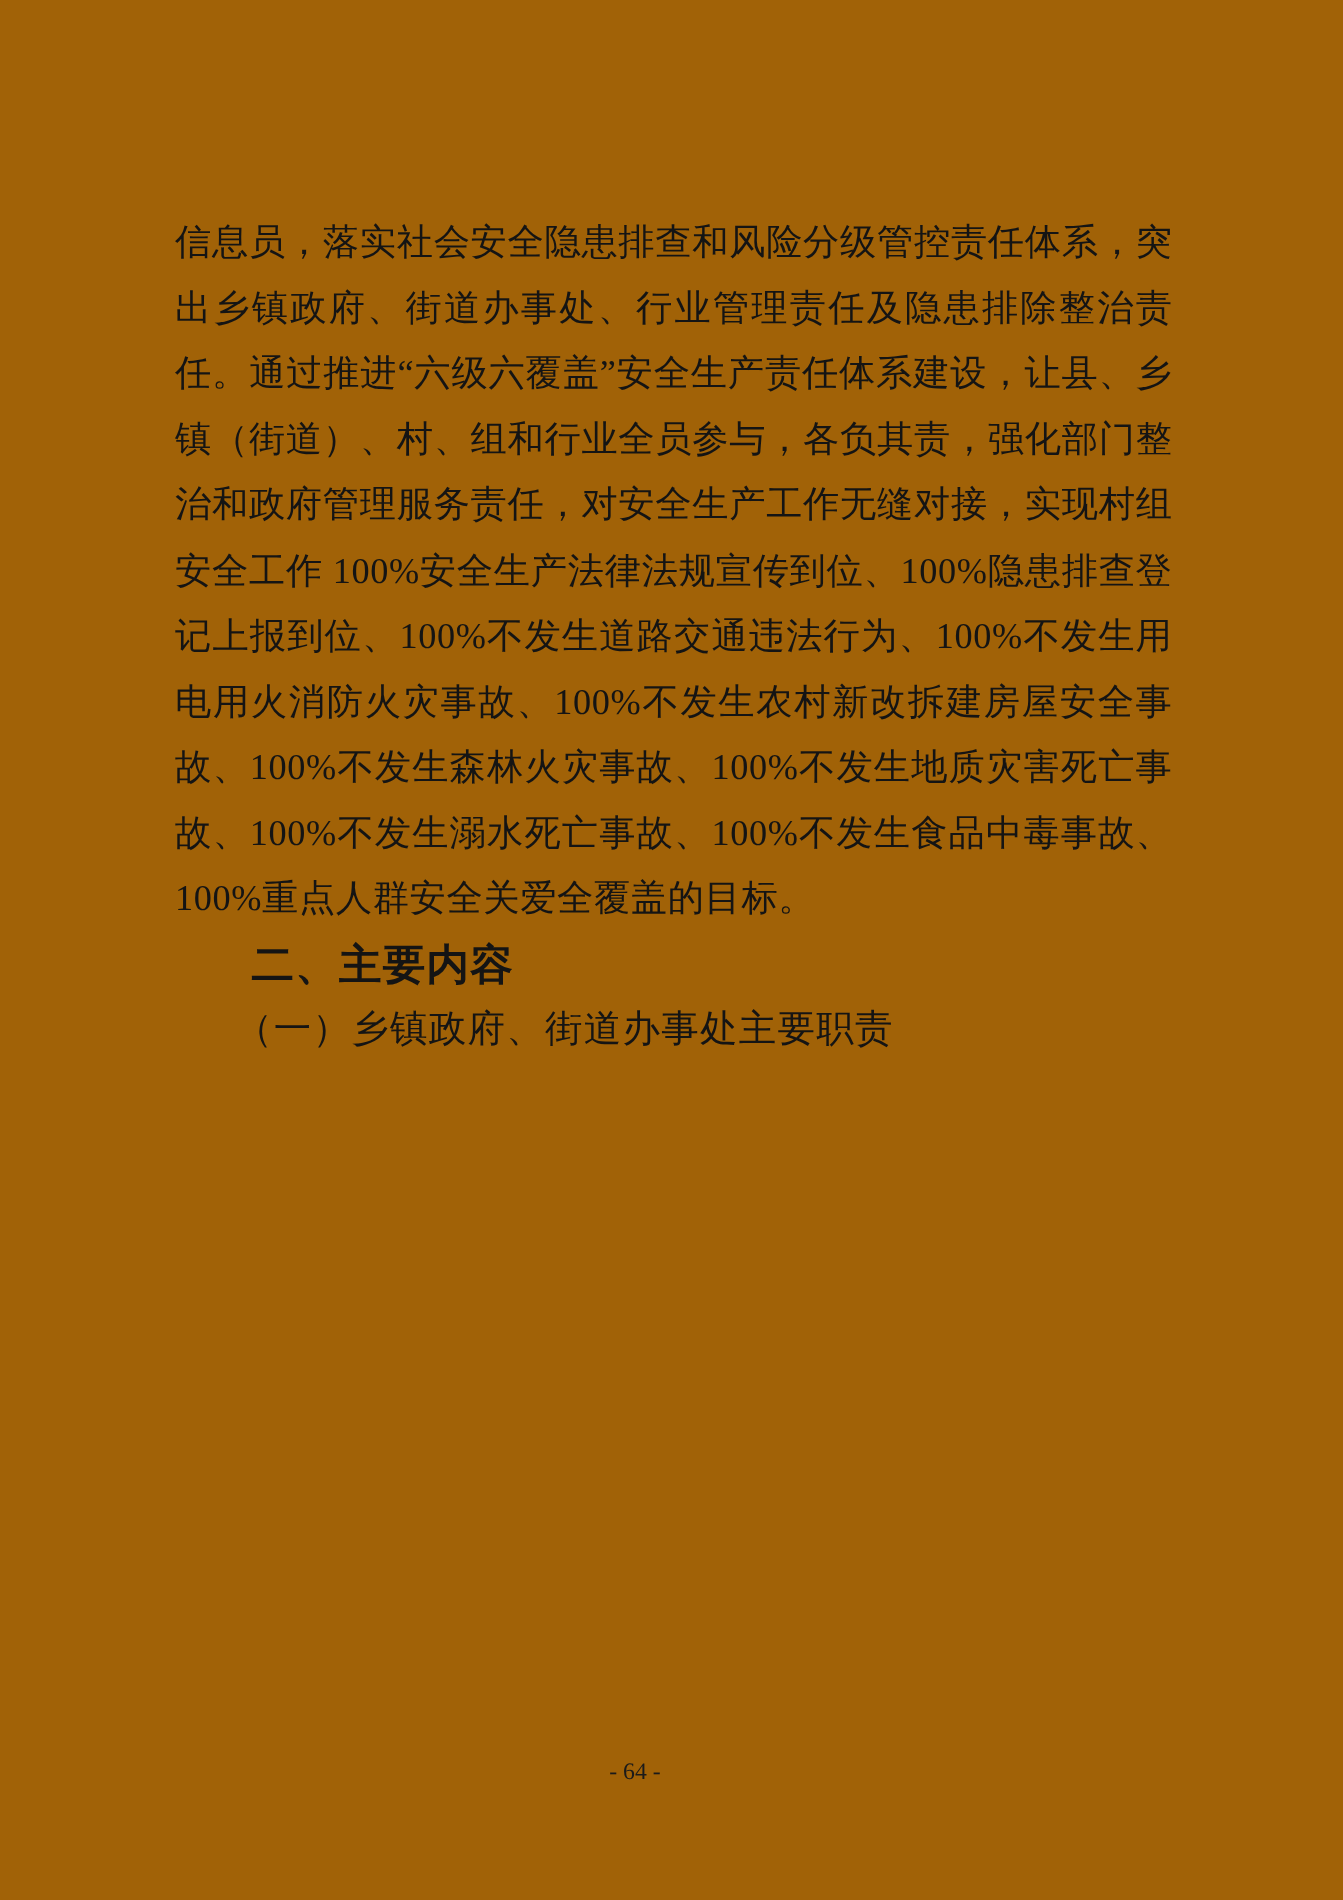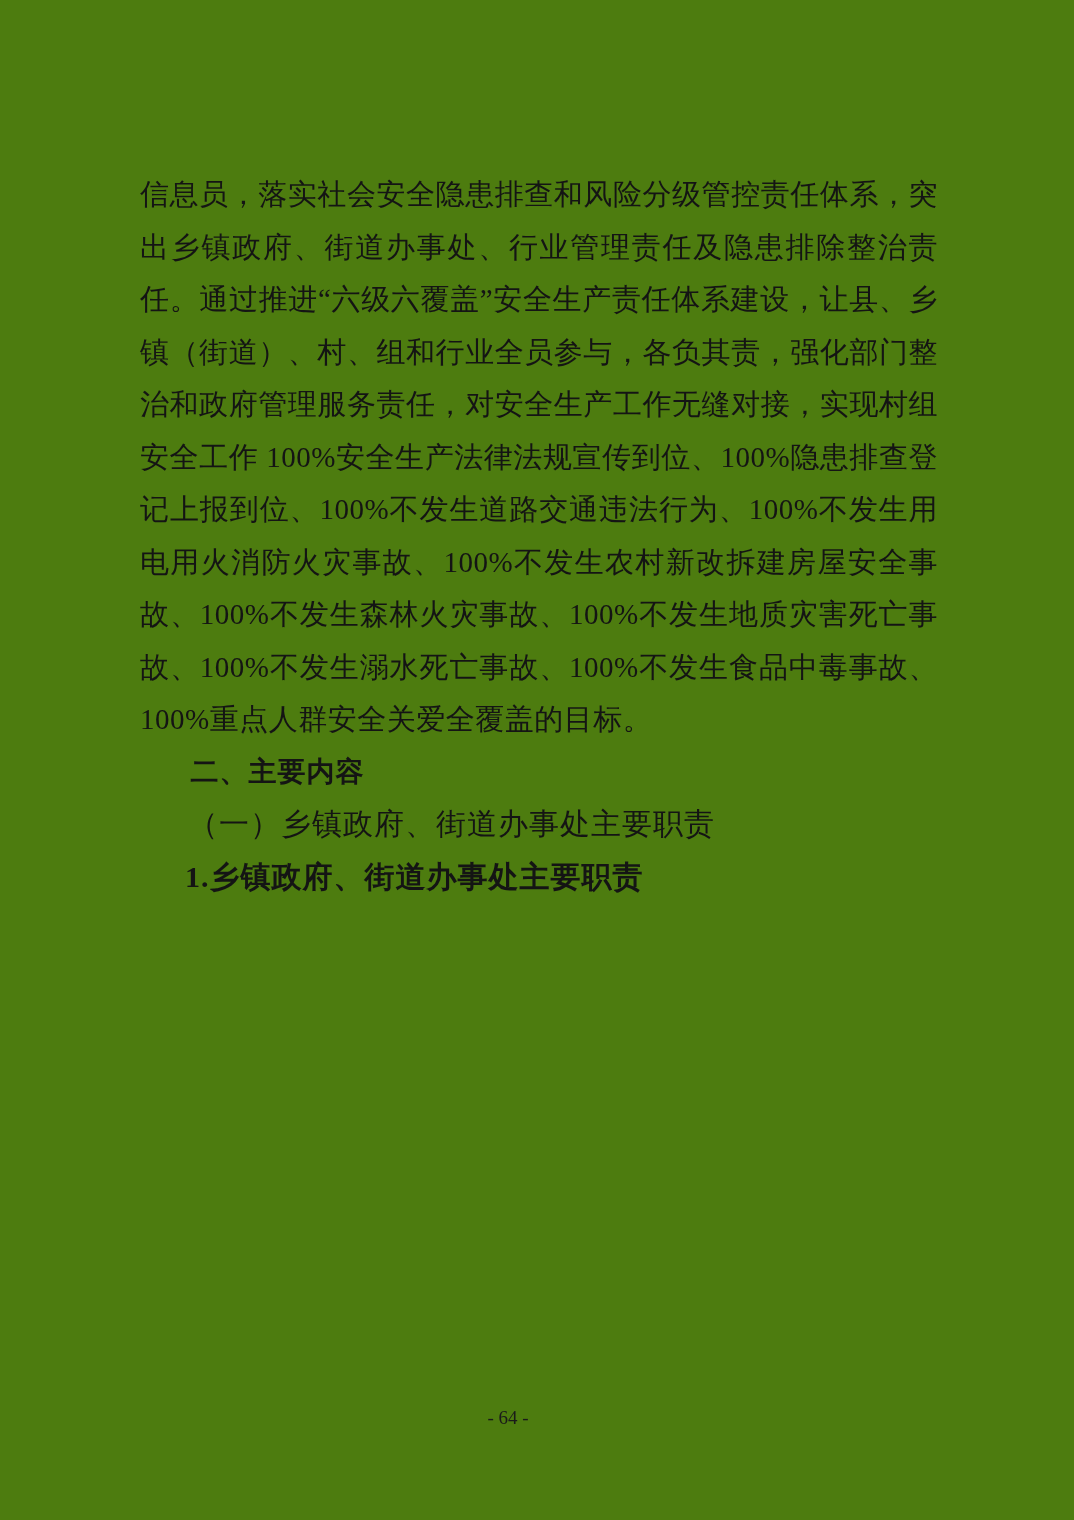--- a/index.html
+++ b/index.html
@@ -4,21 +4,21 @@
 <style>
   html, body {
     margin: 0;
     padding: 0;
     background: #ffffff;
   }
   .page {
     position: relative;
     width: 1074px;
     height: 1520px;
-    background: #4d7c0f;
+    background: #a16207;
     overflow: hidden;
     font-family: "Liberation Serif", "DejaVu Serif", serif;
     color: #141414;
   }
   .content {
     position: absolute;
     left: 140px;
     top: 168px;
     width: 798px;
   }
@@ -30,21 +30,21 @@
     text-justify: inter-ideograph;
     letter-spacing: 0.5px;
     font-family: "Liberation Serif", "DejaVu Serif", serif;
     font-weight: 400;
   }
   .body-para.indent-2 {
     text-indent: 2em;
   }
   .section-heading {
     margin: 0;
-    font-size: 28px;
+    font-size: 34px;
     line-height: 52.5px;
     font-weight: 700;
     text-indent: 1.8em;
     font-family: "Liberation Sans", "DejaVu Sans", sans-serif;
     letter-spacing: 1px;
   }
   .sub-heading-kaiti {
     margin: 0;
     font-size: 30px;
     line-height: 52.5px;
@@ -81,18 +81,17 @@
   <div class="content">
 
     <p class="body-para">信息员，落实社会安全隐患排查和风险分级管控责任体系，突出乡镇政府、街道办事处、行业管理责任及隐患排除整治责任。通过推进“六级六覆盖”安全生产责任体系建设，让县、乡镇（街道）、村、组和行业全员参与，各负其责，强化部门整治和政府管理服务责任，对安全生产工作无缝对接，实现村组安全工作 100%安全生产法律法规宣传到位、100%隐患排查登记上报到位、100%不发生道路交通违法行为、100%不发生用电用火消防火灾事故、100%不发生农村新改拆建房屋安全事故、100%不发生森林火灾事故、100%不发生地质灾害死亡事故、100%不发生溺水死亡事故、100%不发生食品中毒事故、100%重点人群安全关爱全覆盖的目标。</p>
 
     <h2 class="section-heading">二、主要内容</h2>
 
 
 
     <p class="sub-heading-kaiti">（一）乡镇政府、街道办事处主要职责</p>
 
-    <p class="sub-heading-bold">1.乡镇政府、街道办事处主要职责</p>
 
   </div>
 
   <div class="page-footer">- 64 -</div>
 </div>
 
 </body></html>

